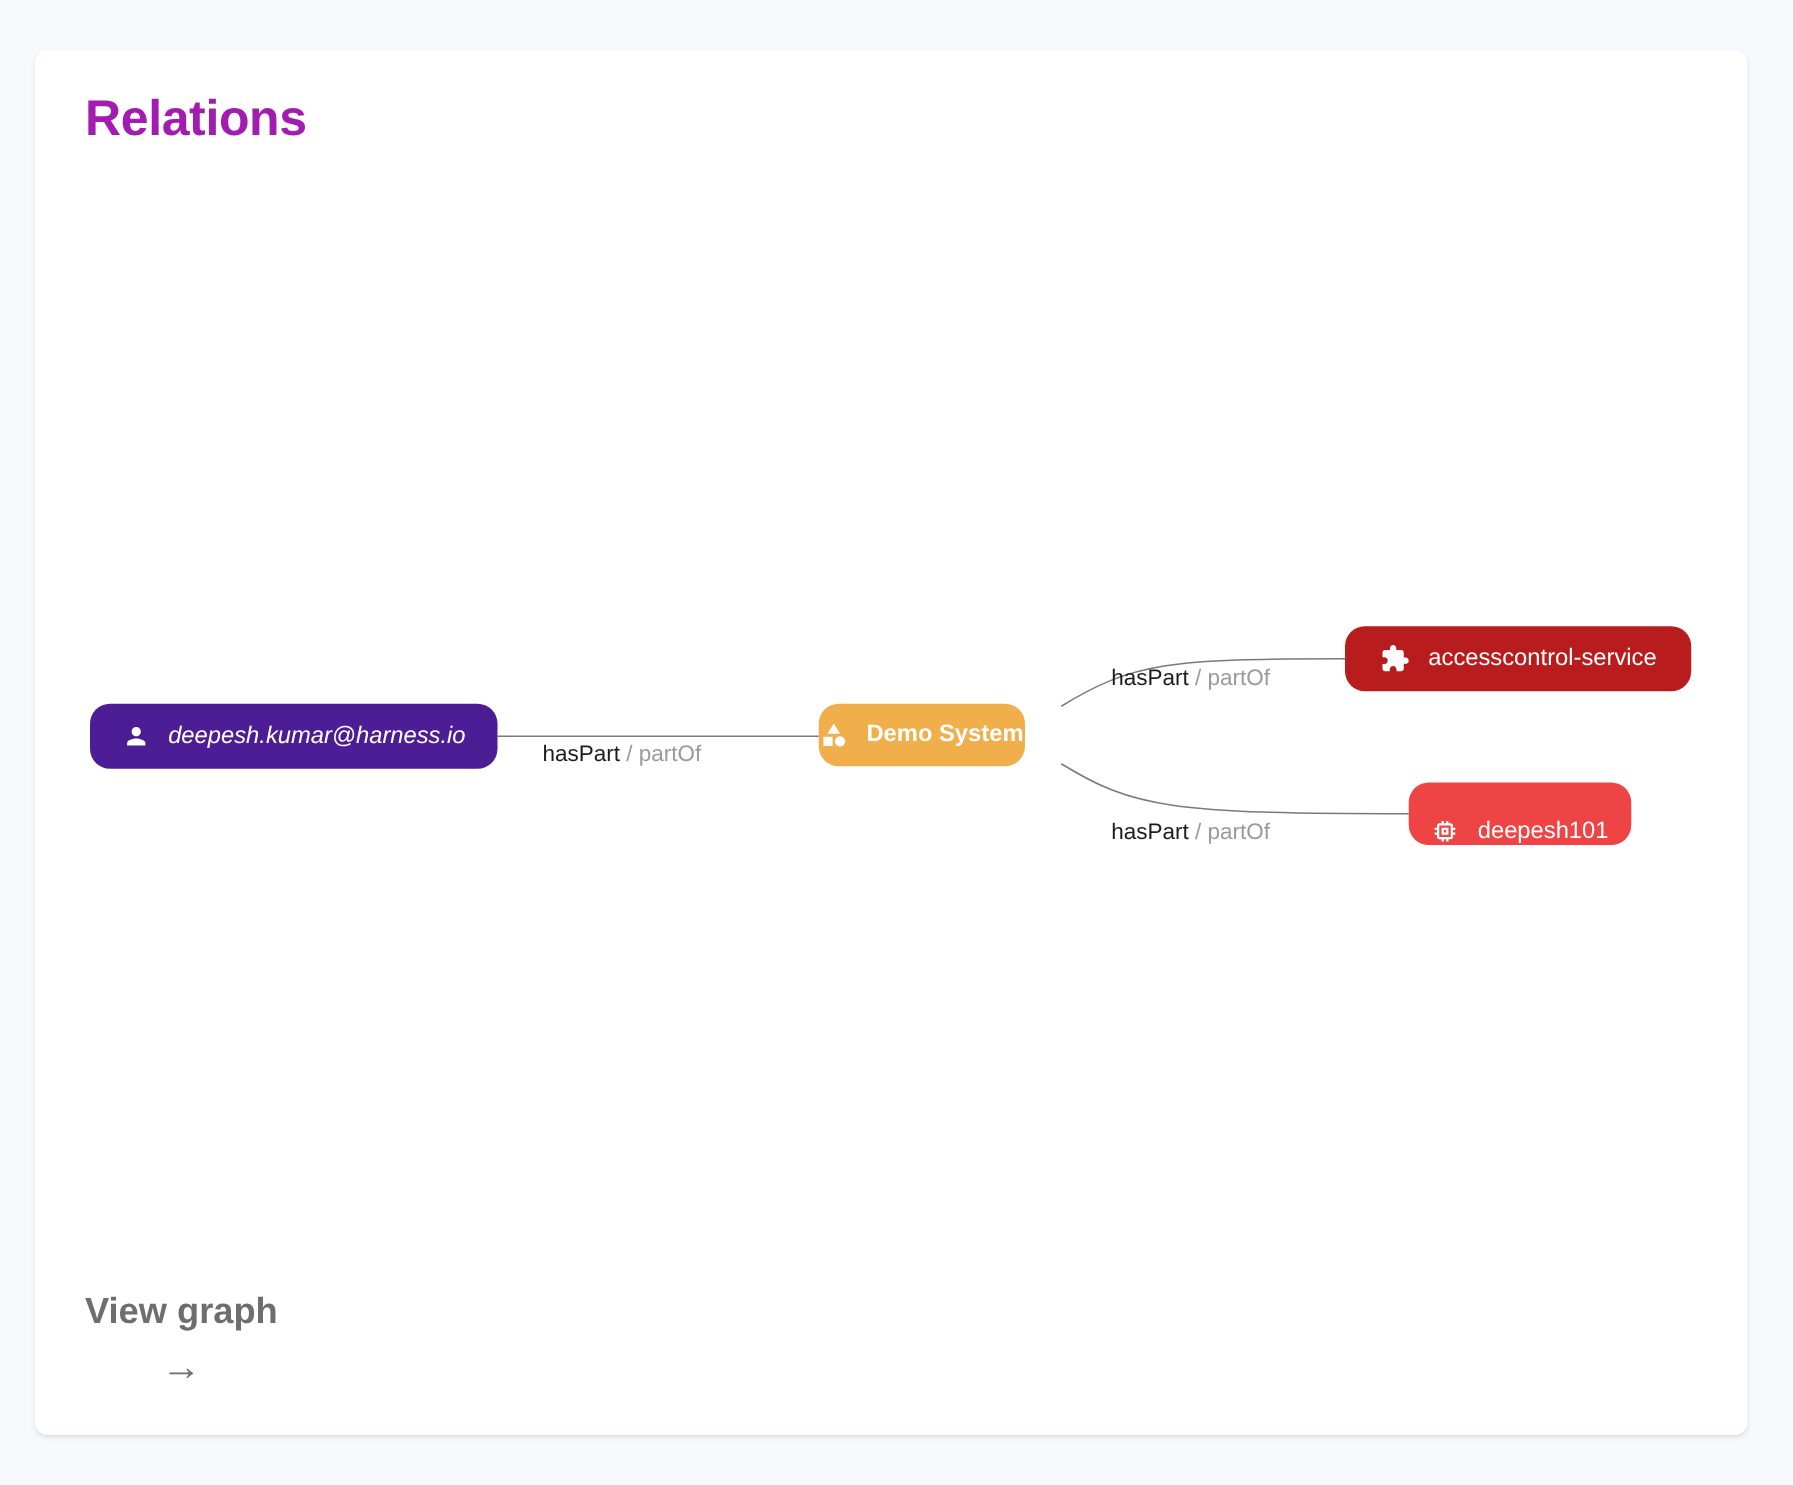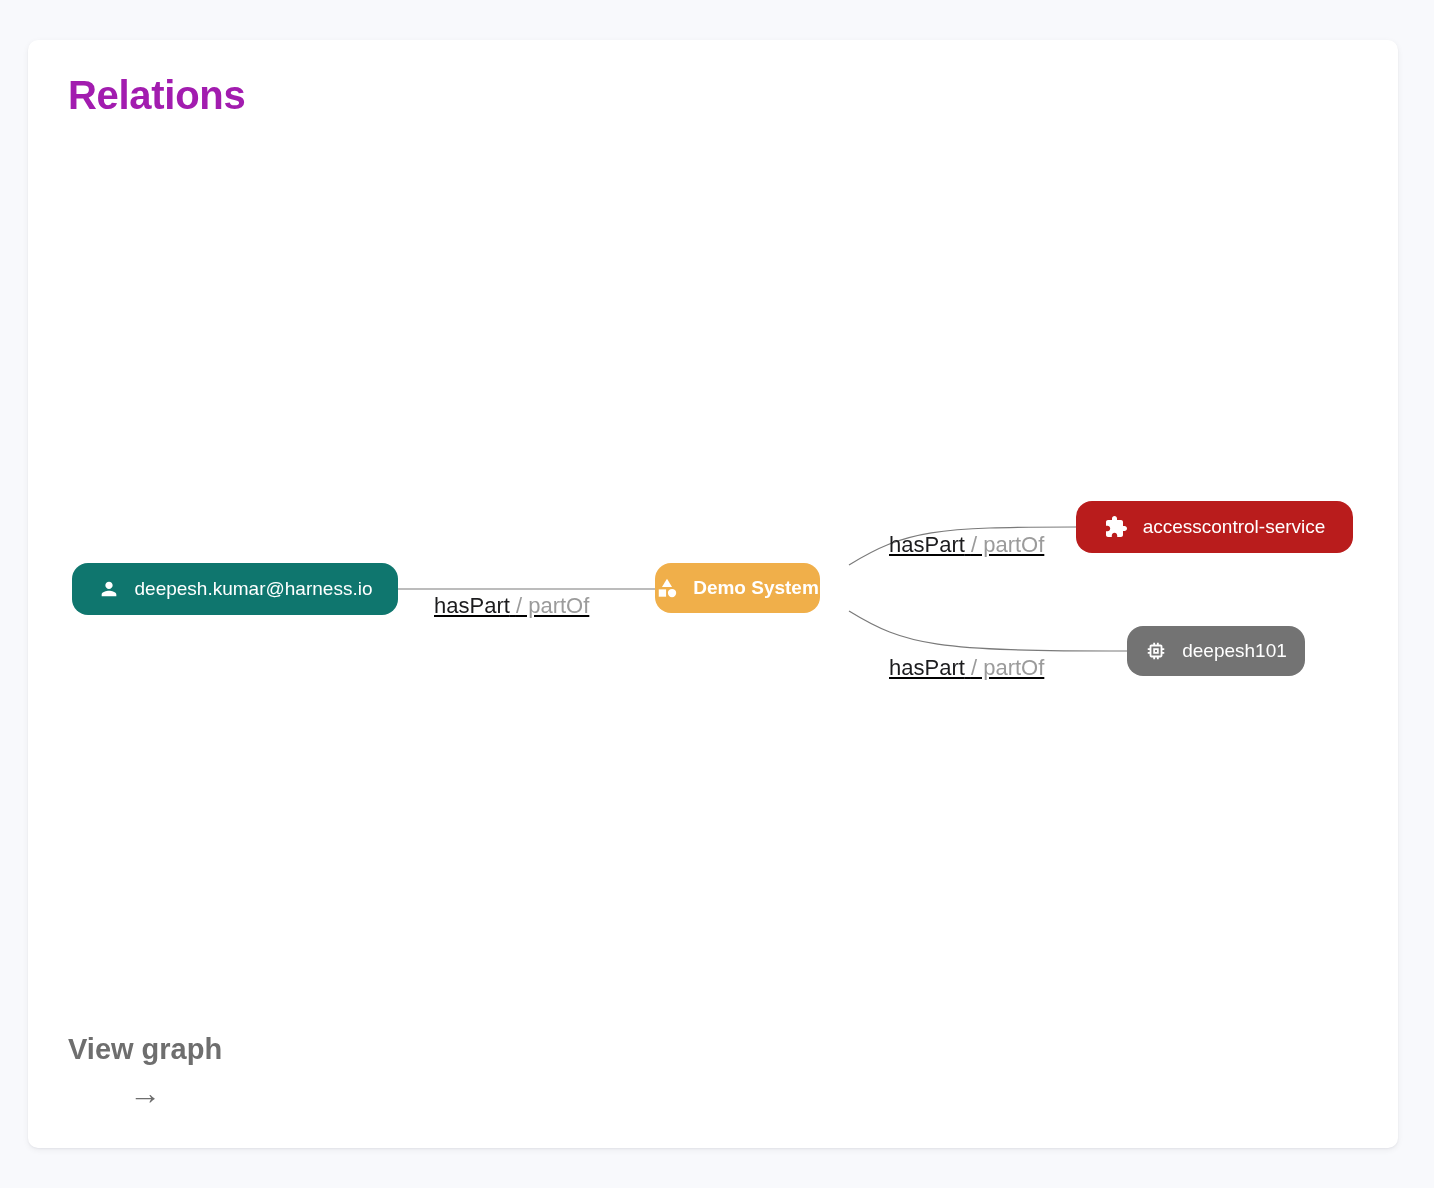--- a/index.html
+++ b/index.html
@@ -52,23 +52,22 @@
     align-items: center;
     justify-content: center;
   }
   .node .icon svg { fill: #ffffff; }
   .node-user   { left: 44px;  top: 523px; width: 326px; height: 52px; }
   .node-system { left: 627px; top: 523px; width: 165px; height: 50px; font-weight: 700; }
   .node-service{ left: 1048px;top: 461px; width: 277px; height: 52px; }
   .node-comp   { left: 1099px;top: 586px; width: 178px; height: 50px; }
   .edge-label {
     position: absolute;
-    font-size: 22px;
+    font-size: 18px;
     white-space: nowrap;
-    text-decoration: underline;
   }
   .edge-label .primary { color: #1c1c1e; }
   .edge-label .secondary { color: #9b9b9b; }
   .label-owner { left: 406px; top: 553px; }
   .label-haspart-top { left: 861px; top: 492px; }
   .label-haspart-bottom { left: 861px; top: 615px; }
   .view-graph {
     position: absolute;
     left: 40px; bottom: 38px;
     display: flex;
@@ -95,21 +94,21 @@
 <div class="card">
 
   <div class="card-title">Relations</div>
 
   <svg class="edges-svg" viewBox="0 0 1370 1108">
     <path d="M 370 549 L 627 549"></path>
     <path d="M 821 525 C 878 490, 908 487, 1048 487"></path>
     <path d="M 821 571 C 878 606, 908 611, 1099 611"></path>
   </svg>
 
-  <div class="node node-user" style="background-color: #0f766e;">
+  <div class="node node-user" style="background-color: #4c1d95; font-style: italic;">
     <span class="icon">
       <svg width="22" height="22" viewBox="0 0 24 24">
           <path d="M12 12c2.21 0 4-1.79 4-4s-1.79-4-4-4-4 1.79-4 4 1.79 4 4 4zm0 2c-2.67 0-8 1.34-8 4v2h16v-2c0-2.66-5.33-4-8-4z"></path>
         </svg>
     </span>
     <span>deepesh.kumar@harness.io</span>
   </div>
 
   <div class="node node-system" style="background-color: rgb(240, 175, 74);">
     <span class="icon">
@@ -124,21 +123,21 @@
 
   <div class="node node-service" style="background-color: #b91c1c;">
     <span class="icon">
       <svg width="24" height="24" viewBox="0 0 24 24">
           <path d="M20.5 11H19V7c0-1.1-.9-2-2-2h-4V3.5C13 2.12 11.88 1 10.5 1S8 2.12 8 3.5V5H4c-1.1 0-1.99.9-1.99 2v3.8H3.5c1.49 0 2.7 1.21 2.7 2.7s-1.21 2.7-2.7 2.7H2V20c0 1.1.9 2 2 2h3.8v-1.5c0-1.49 1.21-2.7 2.7-2.7 1.49 0 2.7 1.21 2.7 2.7V22H17c1.1 0 2-.9 2-2v-4h1.5c1.38 0 2.5-1.12 2.5-2.5S21.88 11 20.5 11z"></path>
         </svg>
     </span>
     <span>accesscontrol-service</span>
   </div>
 
-  <div class="node node-comp" style="background-color: #737373;">
+  <div class="node node-comp" style="background-color: #ef4444; align-items: flex-end;">
     <span class="icon">
       <svg width="22" height="22" viewBox="0 0 24 24">
           <path d="M15 9H9v6h6V9zm-2 4h-2v-2h2v2zm8-2V9h-2V7c0-1.1-.9-2-2-2h-2V3h-2v2h-2V3H9v2H7c-1.1 0-2 .9-2 2v2H3v2h2v2H3v2h2v2c0 1.1.9 2 2 2h2v2h2v-2h2v2h2v-2h2c1.1 0 2-.9 2-2v-2h2v-2h-2v-2h2zm-4 6H7V7h10v10z"></path>
         </svg>
     </span>
     <span>deepesh101</span>
   </div>
 
   <div class="edge-label label-owner">
     <span class="primary">hasPart</span>

